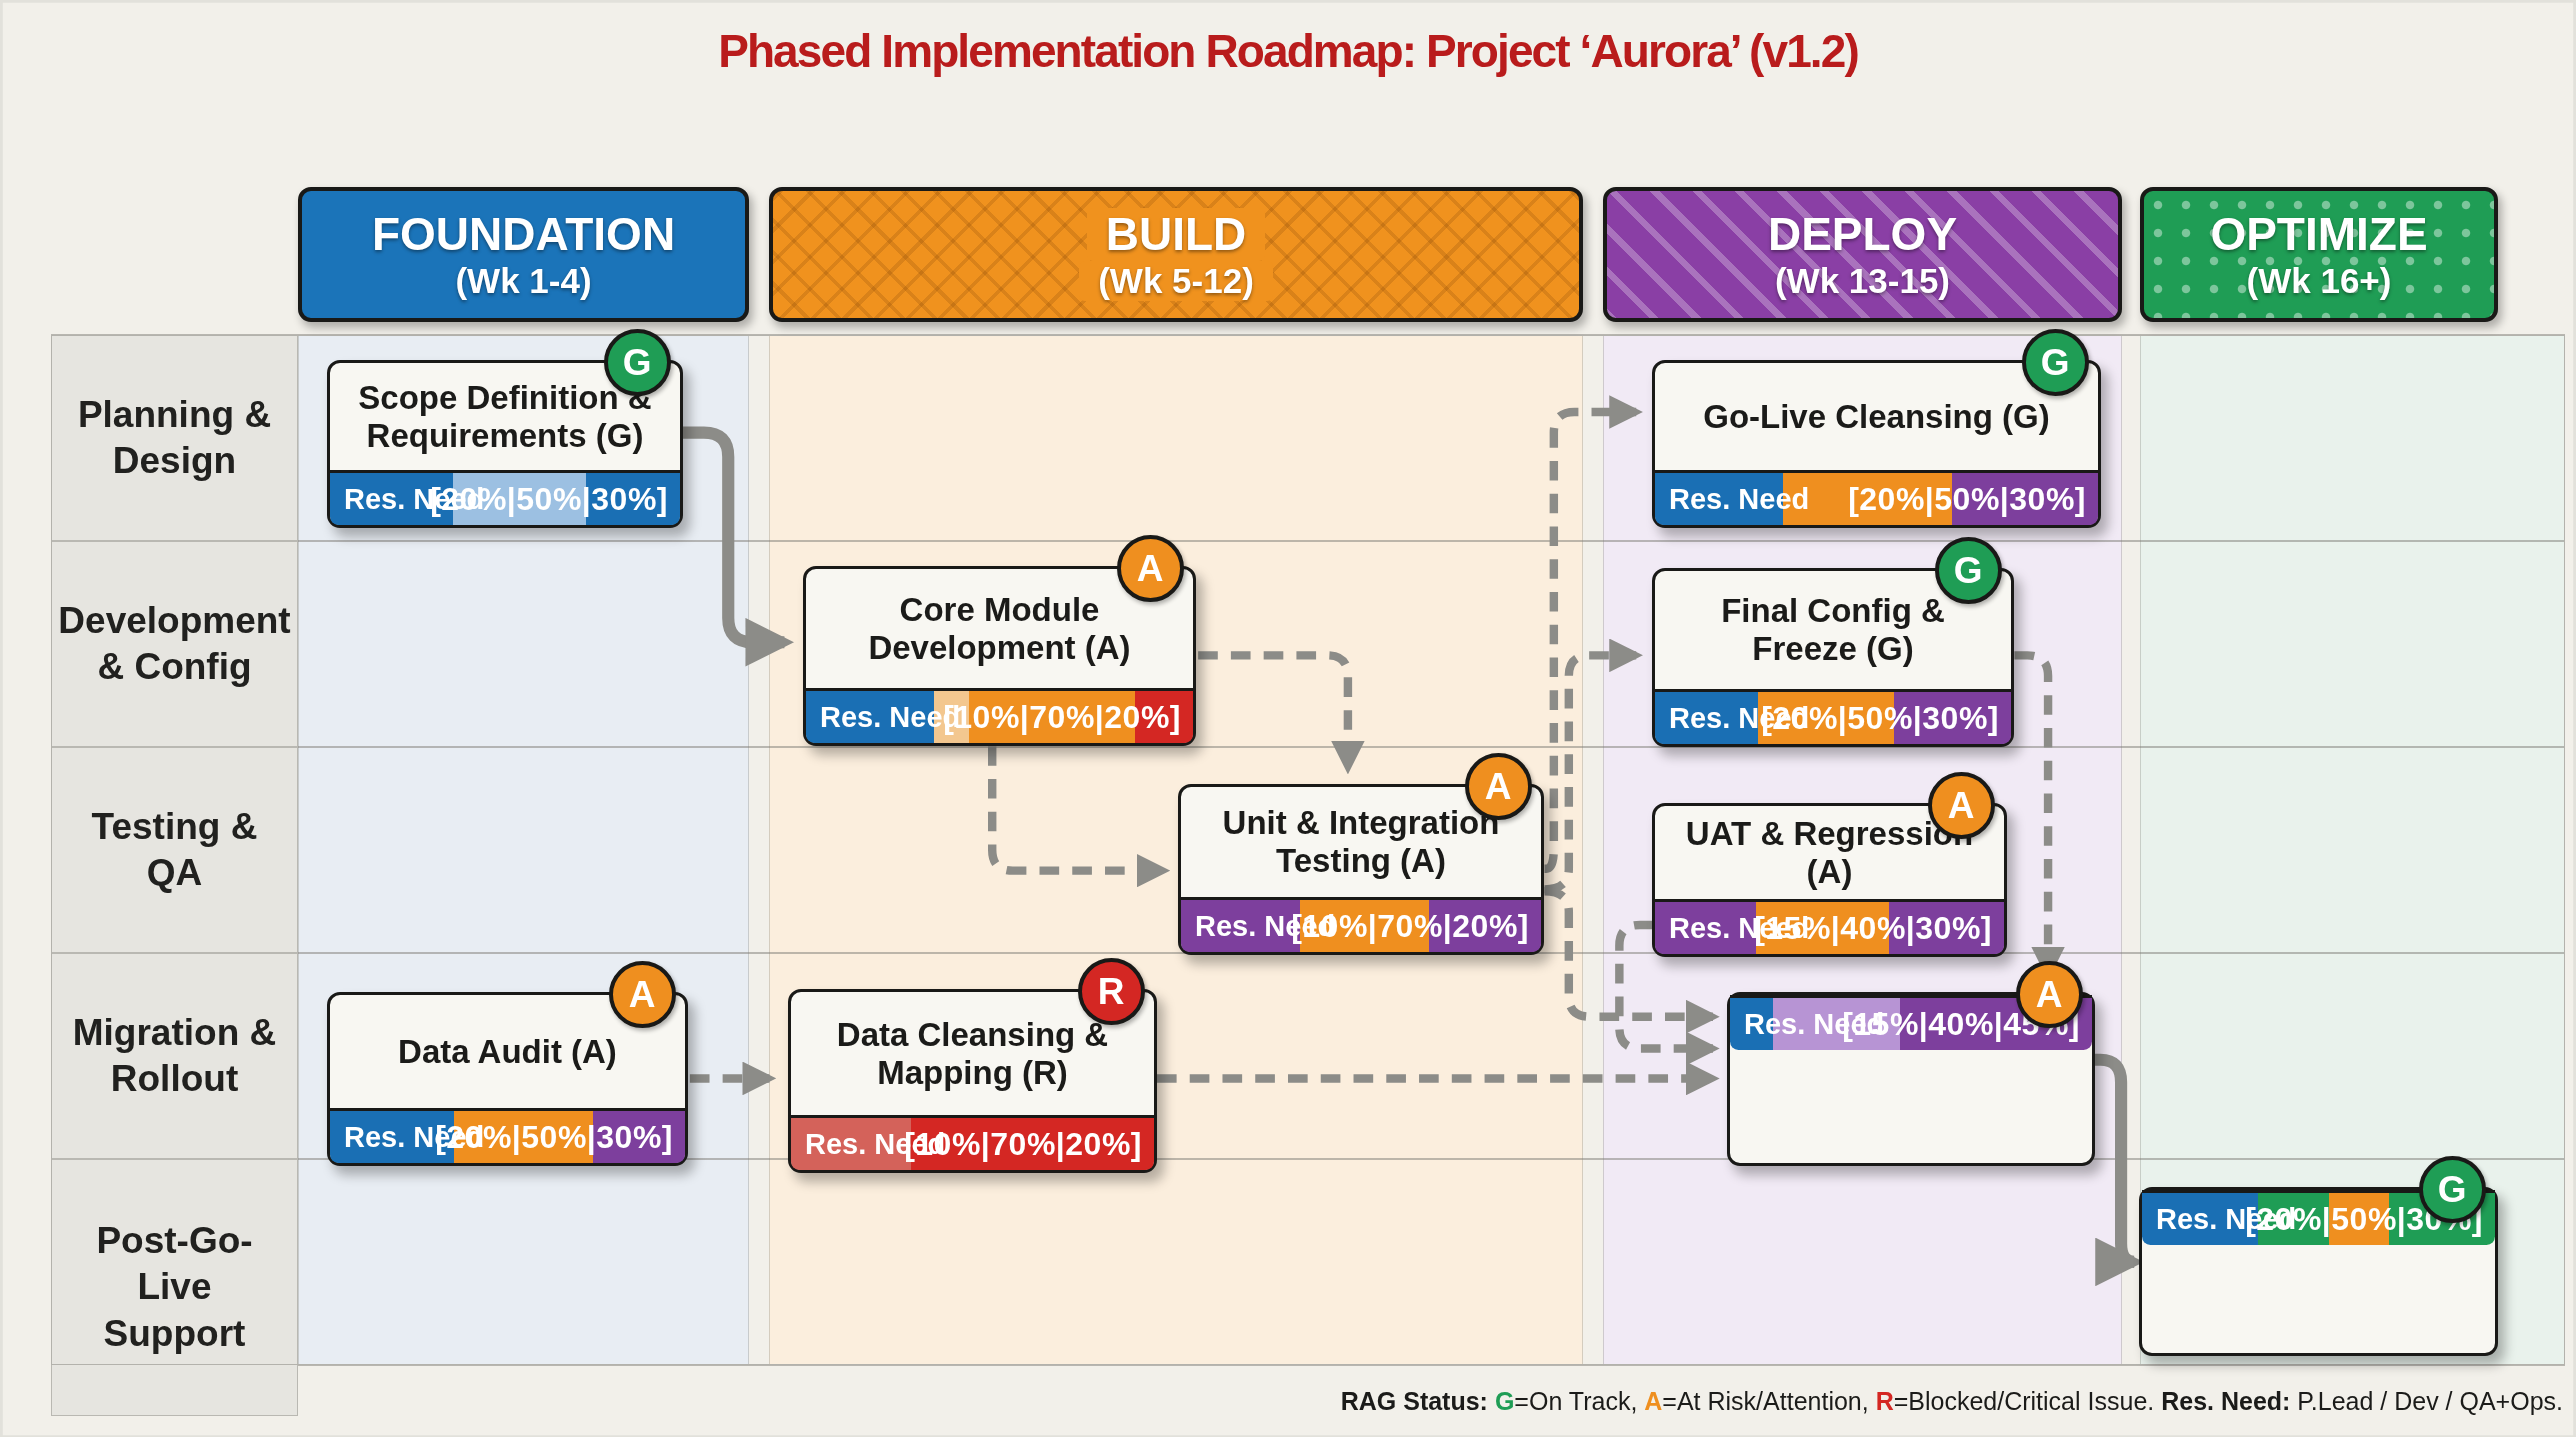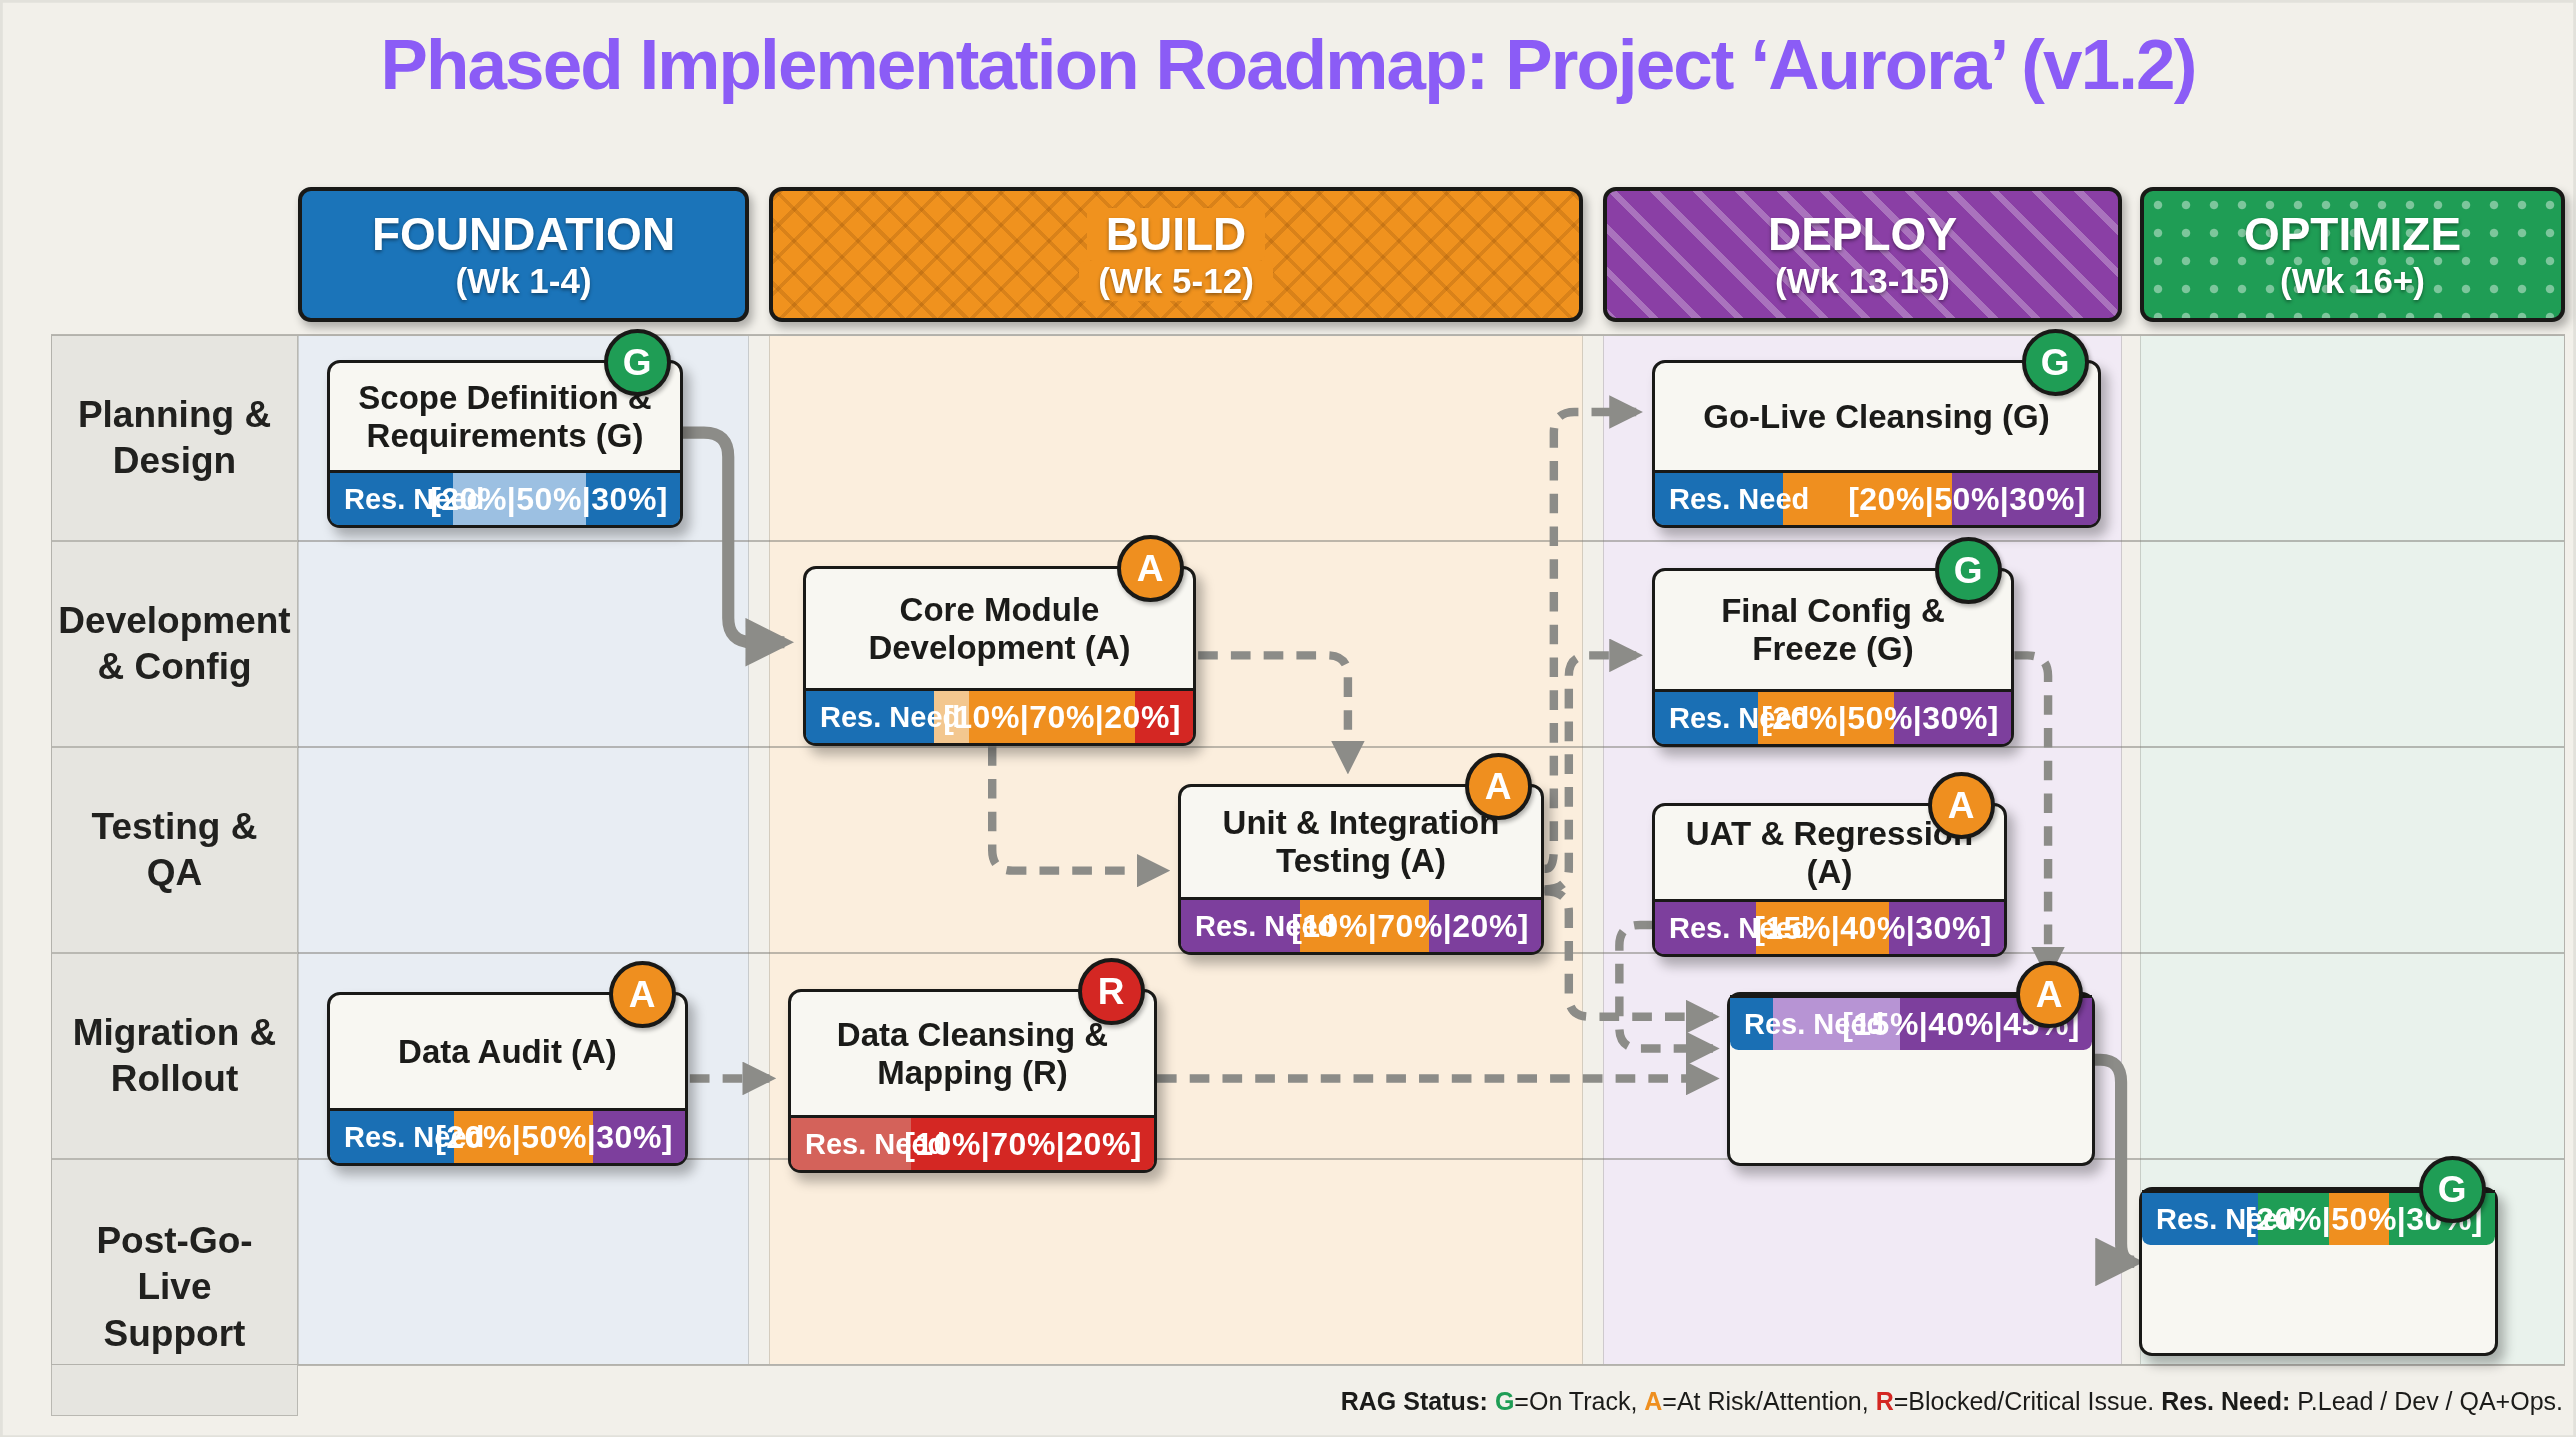--- a/index.html
+++ b/index.html
@@ -1,20 +1,20 @@
 <!DOCTYPE html>
 <html style="font-size:15px"><head>
 <meta charset="utf-8">
 <style>
   html,body{margin:0;padding:0;background:#e9e8e3;}
   .canvas{position:relative;width:2576px;height:1438px;background:#f2f0ea;
           font-family:"Liberation Sans",sans-serif;overflow:hidden;
           box-shadow:inset 0 0 0 2.8px #e2e1db;}
   .page-title{position:absolute;top:24px;left:0;width:100%;text-align:center;
-          font-size:71px;font-weight:bold;color:#8b5cf6;letter-spacing:-1.9px;margin:0;}
+          font-size:46px;font-weight:bold;color:#b91c1c;letter-spacing:-1.9px;margin:0;}
   
   .phase{position:absolute;top:187px;height:135px;box-sizing:border-box;
           border:4.7px solid #191917;border-radius:13px;
           box-shadow:3.7px 5.6px 8.4px rgba(0,0,0,.28);
           display:flex;flex-direction:column;align-items:center;justify-content:center;color:#fff;}
   .phase .p1{font-size:46px;font-weight:bold;line-height:1.05;text-shadow:0 1.9px 3.7px rgba(0,0,0,.4);padding:1.9px 19px;border-radius:5.6px;}
   .phase .p2{font-size:35px;font-weight:bold;text-shadow:0 1.9px 3.7px rgba(0,0,0,.4);padding:0 19px;border-radius:5.6px;}
   .ph-diamond{background-image:repeating-linear-gradient(45deg,rgba(105,50,0,.17) 0 3.7px,transparent 3.7px 22.5px),
               repeating-linear-gradient(-45deg,rgba(105,50,0,.17) 0 3.7px,transparent 3.7px 22.5px);}
   .ph-stripes{background-image:repeating-linear-gradient(45deg,rgba(255,255,255,.27) 0 6.6px,transparent 6.6px 30px);}
@@ -91,21 +91,21 @@
         <div class="p2">(Wk 1-4)</div>
       </div>
       <div class="phase ph-diamond" style="left: 769px; width: 814px; background-color: rgb(240, 146, 30);">
         <div class="p1" style="background: rgb(240, 146, 30);">BUILD</div>
         <div class="p2" style="background: rgb(240, 146, 30);">(Wk 5-12)</div>
       </div>
       <div class="phase ph-stripes" style="left: 1603px; width: 519px; background-color: rgb(138, 63, 165);">
         <div class="p1">DEPLOY</div>
         <div class="p2">(Wk 13-15)</div>
       </div>
-      <div class="phase ph-dots" style="left: 2140px; width: 425px; background-color: rgb(31, 157, 85);">
+      <div class="phase ph-dots" style="left: 2140px; width: 358px; background-color: rgb(31, 157, 85);">
         <div class="p1">OPTIMIZE</div>
         <div class="p2">(Wk 16+)</div>
       </div>
     </div>
 
   <svg class="arrows" width="2576" height="1438" viewBox="0 0 2752 1536">
     <defs>
       <marker id="ah" viewBox="0 0 10 10" markerWidth="4" markerHeight="4" refX="8" refY="5" orient="auto">
         <path d="M0,0 L10,5 L0,10 z" fill="#8c8c88"></path>
       </marker>

